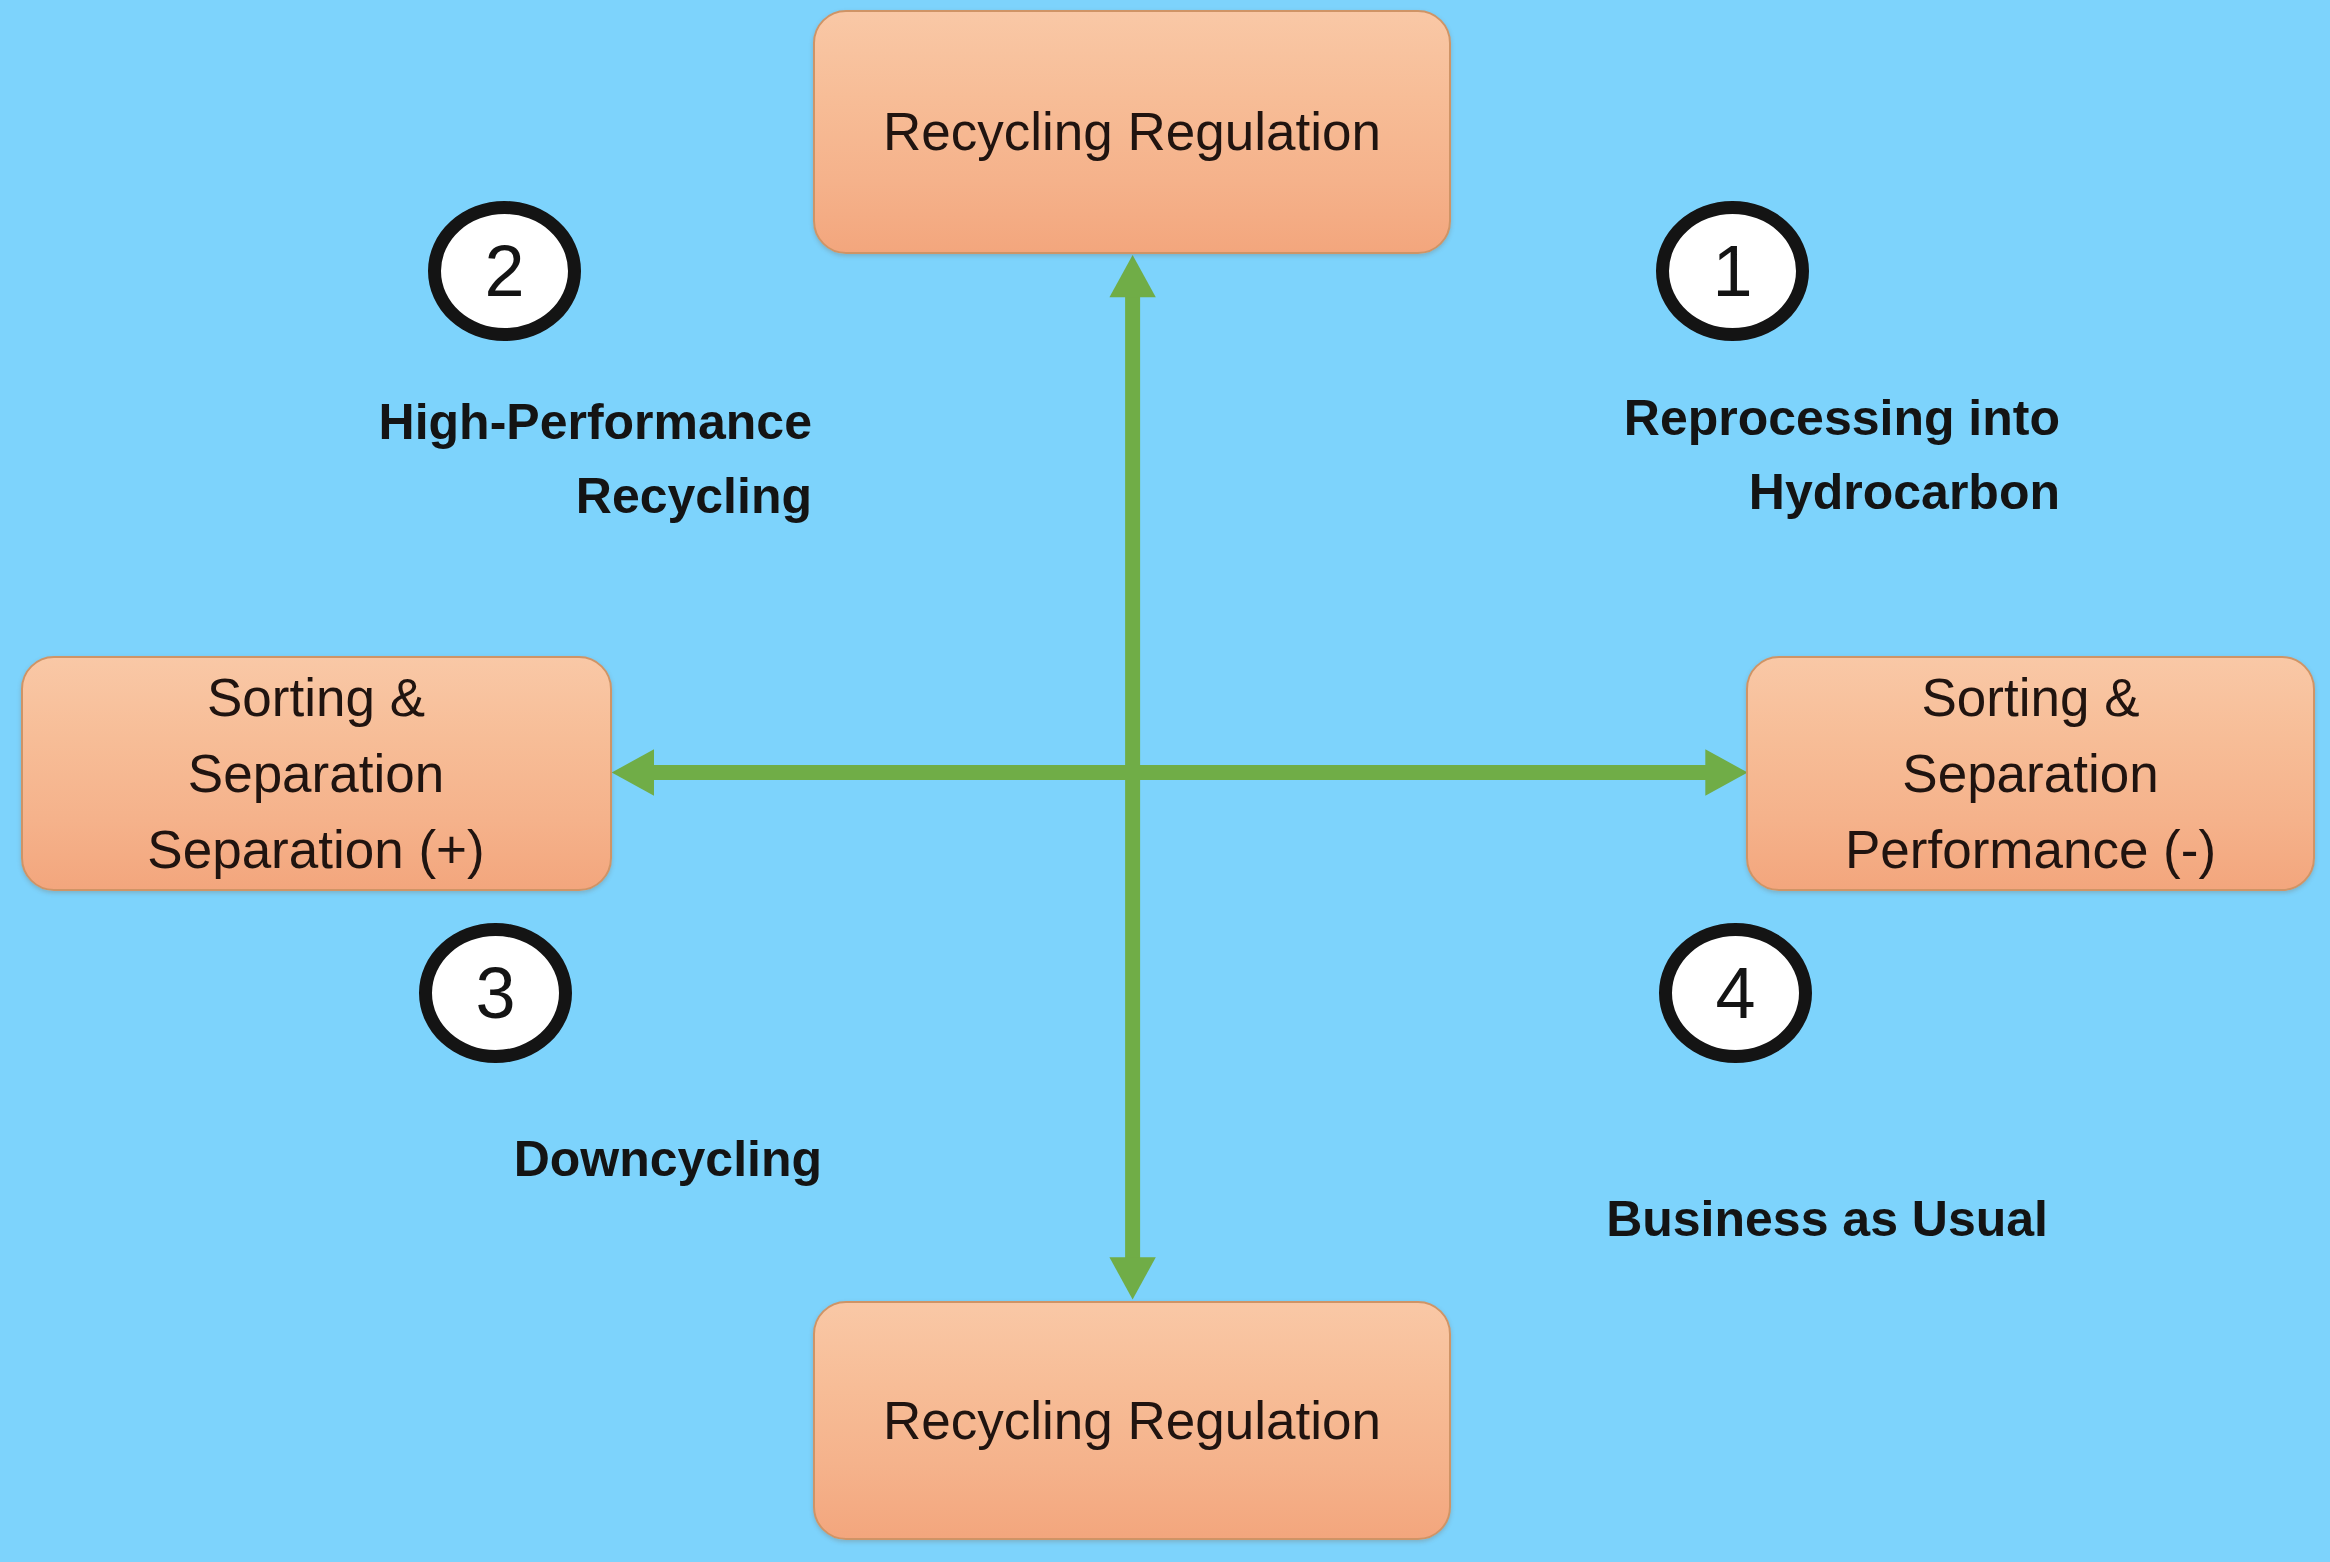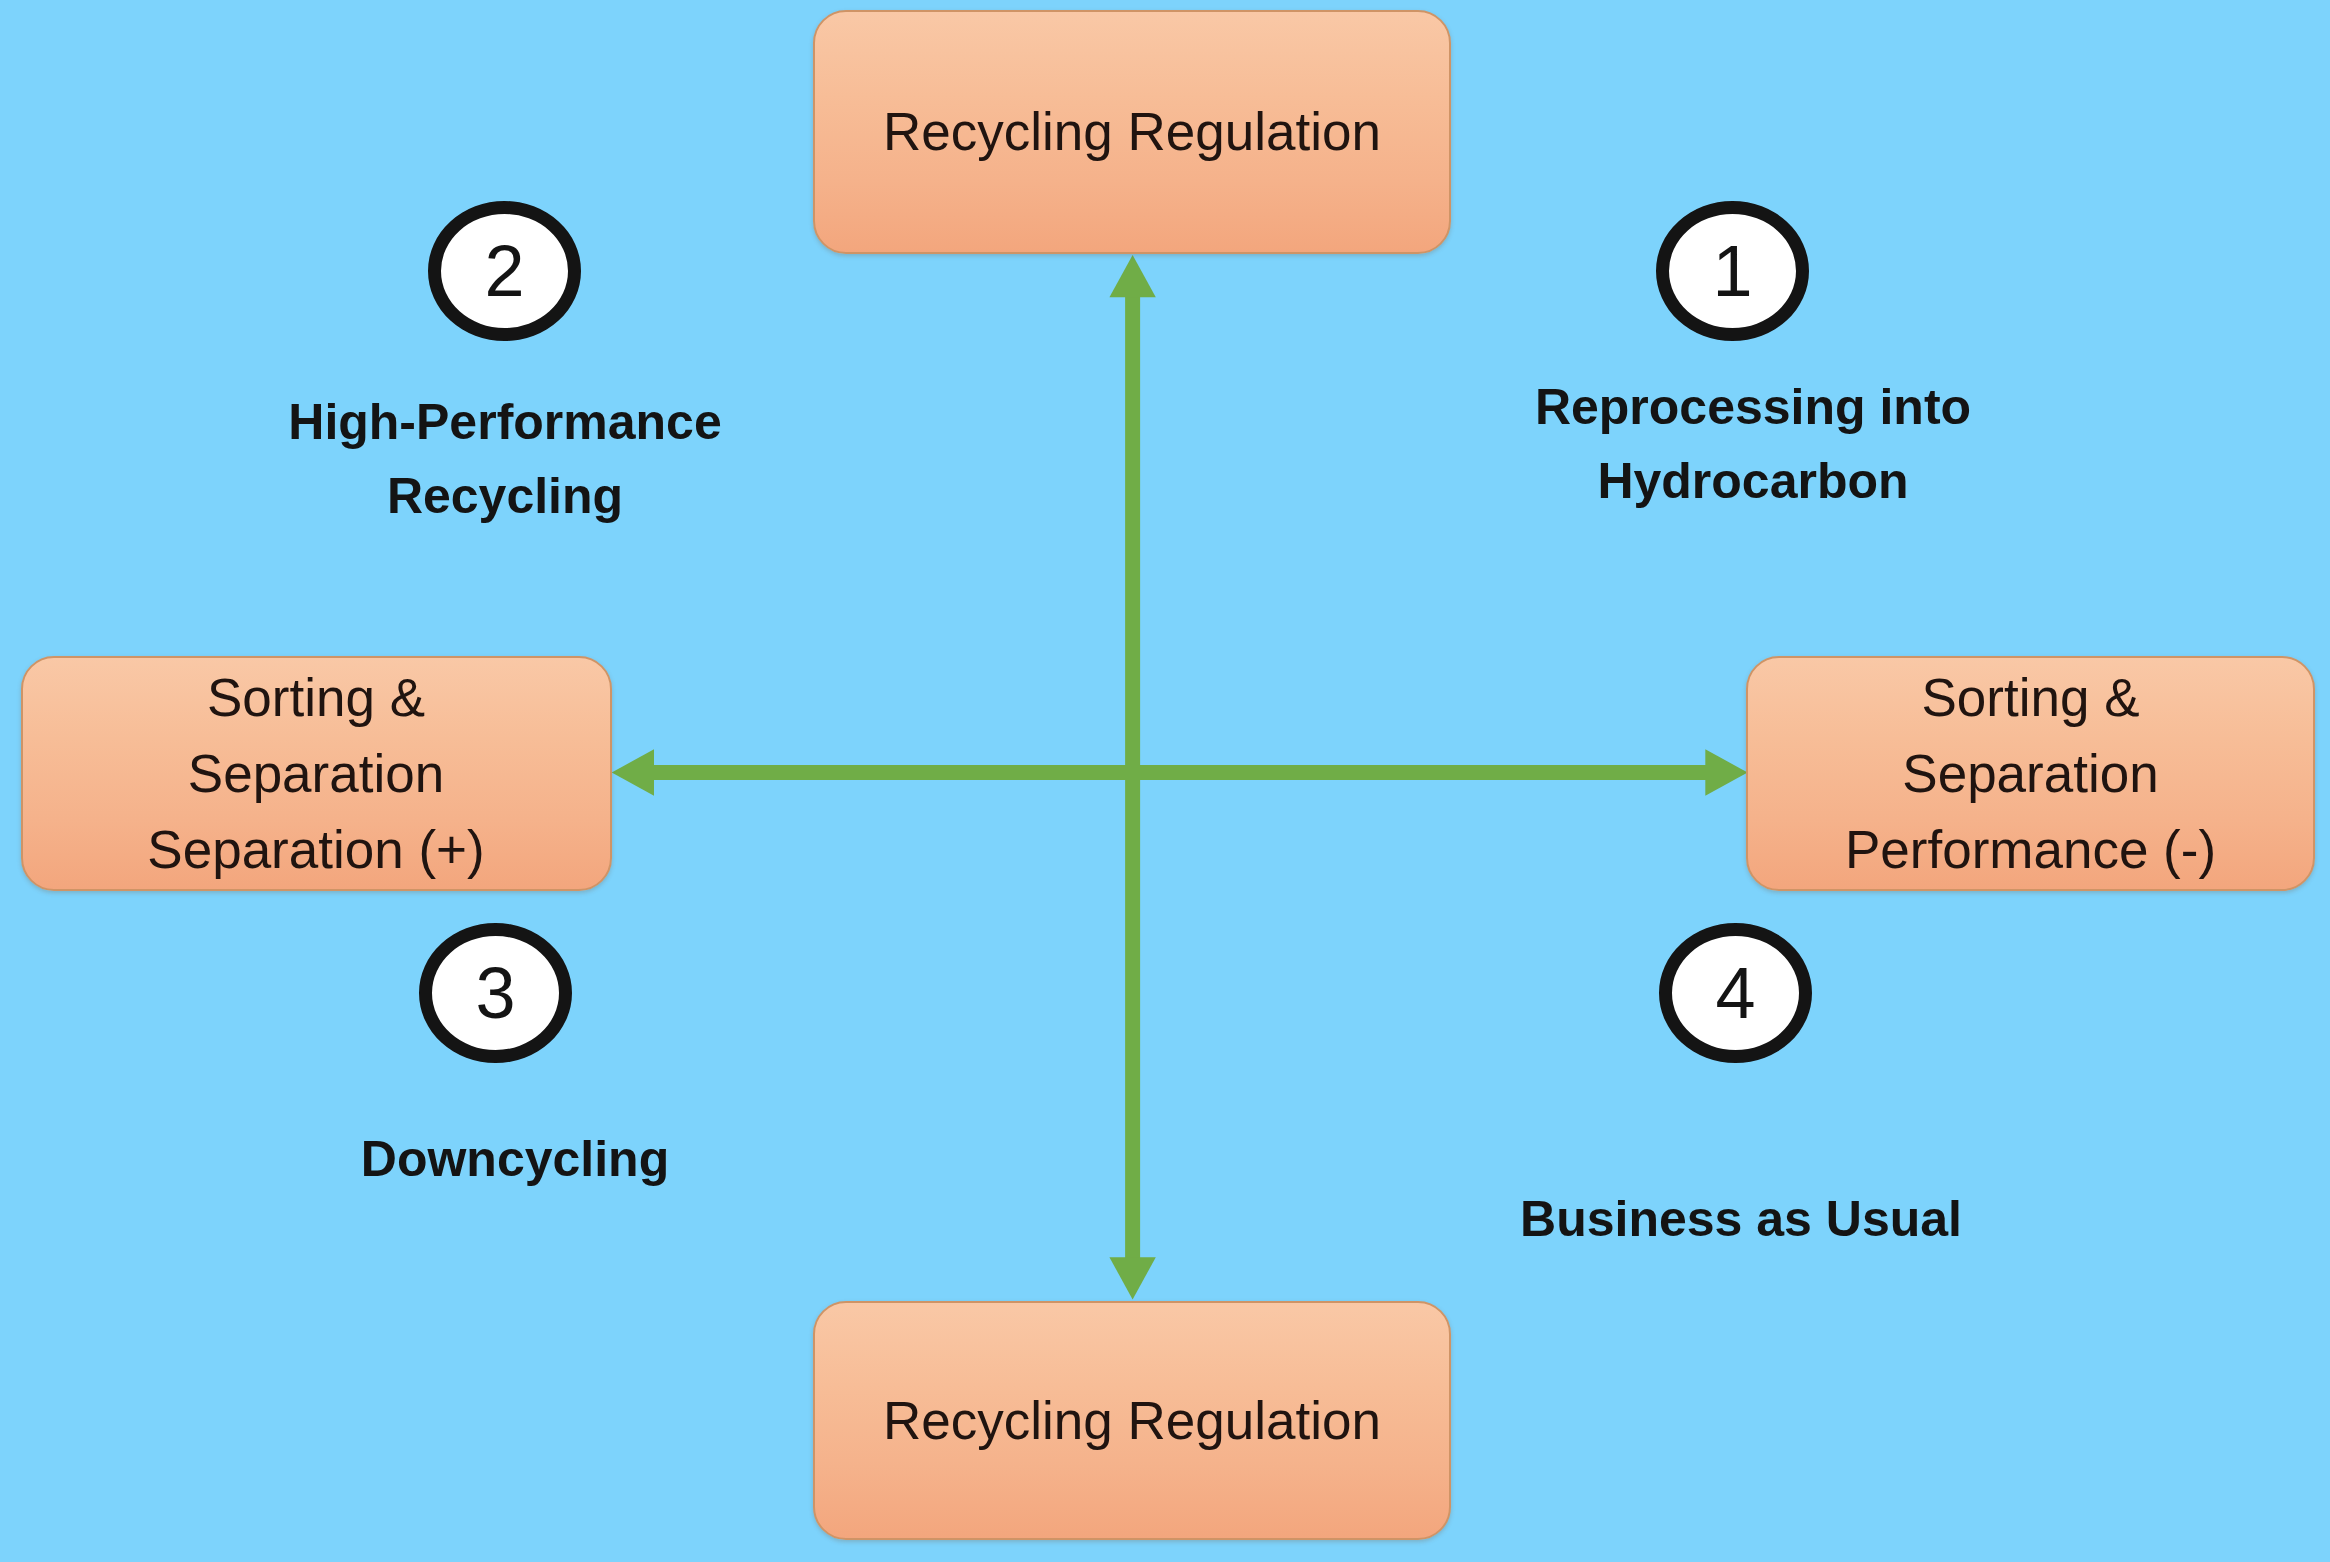--- a/index.html
+++ b/index.html
@@ -59,28 +59,28 @@
     font-weight: 400;
   }
   .circle-1 { left: 1656px; top: 201px; }
   .circle-2 { left: 428px;  top: 201px; }
   .circle-3 { left: 419px;  top: 923px; }
   .circle-4 { left: 1659px; top: 923px; }
 
   .qlabel {
     position: absolute;
     width: 614px;
-    text-align: center;
+    text-align: right;
     color: #141414;
     font-size: 50px;
     font-weight: 700;
     line-height: 74px;
   }
   .qlabel span { display: block; }
-  .qlabel-1 { left: 1446px; top: 370px; }
+  .qlabel-1 { left: 1446px; top: 381px; }
   .qlabel-2 { left: 198px;  top: 385px; }
   .qlabel-3 { left: 208px;  top: 1122px; }
   .qlabel-4 { left: 1434px; top: 1182px; }
 </style>
 </head>
 <body>
 
 <div class="canvas">
 
   <svg class="arrows" viewBox="0 0 3417 2291" aria-hidden="true">

